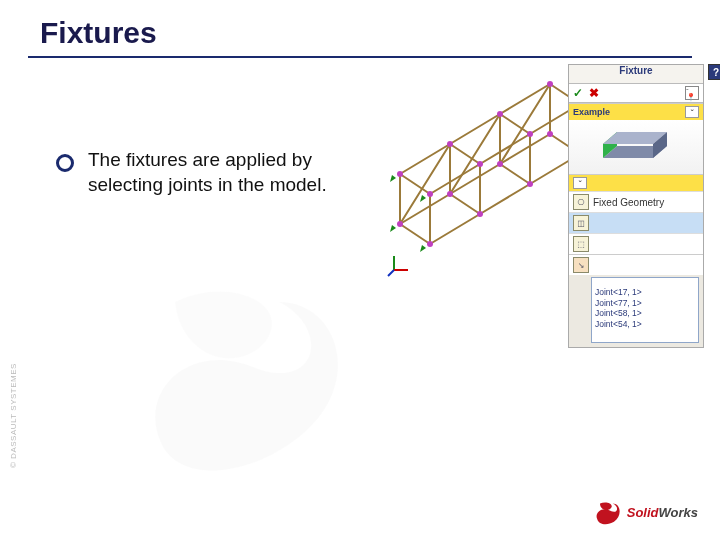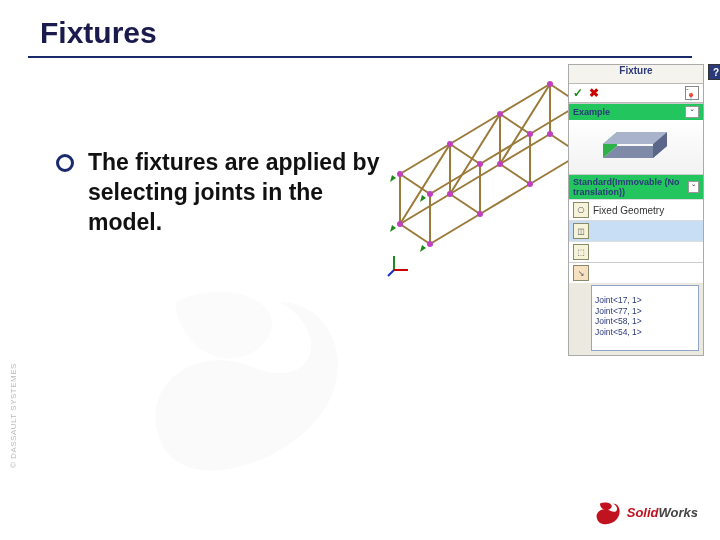--- a/index.html
+++ b/index.html
@@ -1,36 +1,36 @@
 <!DOCTYPE html>
 <html><head>
 <meta charset="utf-8">
 <style>
   html,body{margin:0;padding:0;width:720px;height:540px;font-family:Arial,Helvetica,sans-serif;background:#fff;overflow:hidden;position:relative}
   .slide{position:relative;width:720px;height:540px}
   .title{position:absolute;left:40px;top:16px;font-size:30px;font-weight:bold;color:#1a1a4d}
   .title-rule{position:absolute;left:28px;top:56px;width:664px;height:2px;background:#1a2a6d}
   .bullet-row{position:absolute;left:56px;top:148px;display:flex;align-items:flex-start}
   .bullet-ring{width:12px;height:12px;border:3px solid #1a2a6d;border-radius:50%;margin-top:6px;flex:none}
-  .bullet-text{margin-left:14px;font-size:23px;font-weight:bold;color:#111;line-height:1.3;max-width:300px}
+  .bullet-text{margin-left:14px;font-size:19px;font-weight:normal;color:#111;line-height:1.3;max-width:300px}
   
   .model-area{position:absolute;left:380px;top:64px;width:210px;height:200px}
   .model-area svg{width:100%;height:100%}
   .gizmo{position:absolute;left:386px;top:252px;font-family:monospace}
   
   .panel{position:absolute;left:568px;top:64px;width:134px;background:#ece9e1;border:1px solid #aaa;font-size:10px;color:#333}
   .panel .hdr{display:flex;justify-content:center;background:#f5f3ee;border-bottom:1px solid #bbb;height:18px;position:relative}
   .panel .hdr span{font-weight:bold;color:#2b3a7a}
   .help-btn{position:absolute;left:708px;top:64px;width:14px;height:14px;background:#2b3a7a;color:#fff;font-size:10px;font-weight:bold;display:flex;align-items:center;justify-content:center;border:1px solid #333}
   .okx{display:flex;align-items:center;height:18px;background:#fff;border-bottom:1px solid #bbb;padding-left:4px;gap:6px}
   .okx .ok{color:#1a8a1a;font-weight:bold;font-size:12px}
   .okx .xx{color:#c00;font-weight:bold;font-size:12px}
   .okx .pin{margin-left:auto;margin-right:4px;width:12px;height:12px;border:1px solid #888;display:flex;align-items:center;justify-content:center;font-size:8px;color:#555}
   .sect{border-top:1px solid #ccc}
-  .sect-h{display:flex;align-items:center;justify-content:space-between;background:#22c55e;padding:2px 4px;font-weight:bold;color:#2b3a7a;font-size:9px}
+  .sect-h{display:flex;align-items:center;justify-content:space-between;background:#fde047;padding:2px 4px;font-weight:bold;color:#2b3a7a;font-size:9px}
   .sect-h .chev{width:12px;height:10px;border:1px solid #999;background:#fff;display:flex;align-items:center;justify-content:center;font-size:8px;color:#555}
   .example-img{height:54px;background:linear-gradient(#fff,#f2f2f2);display:flex;align-items:center;justify-content:center}
   .example-img svg{width:90px;height:46px}
   .row{display:flex;align-items:center;padding:2px 4px;background:#fff;border-top:1px solid #ddd;gap:4px}
   .row .ico{width:14px;height:14px;border:1px solid #8a8a6a;background:#f7f3d8;display:flex;align-items:center;justify-content:center;font-size:8px;color:#556}
   .row.sel{background:#c7def5}
   .listbox{margin:2px 4px 4px 22px;border:1px solid #8fa6c9;background:#fff;padding:9px 3px;min-height:46px}
   .listbox div{font-size:8.5px;color:#2b3a7a;line-height:1.25}
   
   .copyright{position:absolute;left:18px;bottom:72px;transform:rotate(-90deg);transform-origin:left bottom;font-size:8px;color:#bbb;letter-spacing:.5px}
@@ -134,21 +134,20 @@
           <polygon points="12,34 62,34 76,22 26,22" fill="#7f8aa8"></polygon>
           <polygon points="12,34 12,20 26,8 26,22" fill="#2fb14a"></polygon>
           <polygon points="12,20 62,20 76,8 26,8" fill="#aab3cc"></polygon>
           <polygon points="62,34 76,22 76,8 62,20" fill="#5a6788"></polygon>
         </svg>
       </div>
     </div>
 
     <div class="sect">
       <div class="sect-h">
-        <span>Standard(Immovable (No translation))</span>
         <span class="chev">ˇ</span>
       </div>
       <div class="row">
         <span class="ico">⎔</span>
         <span>Fixed Geometry</span>
       </div>
       <div class="row sel">
         <span class="ico">◫</span>
       </div>
       <div class="row">

